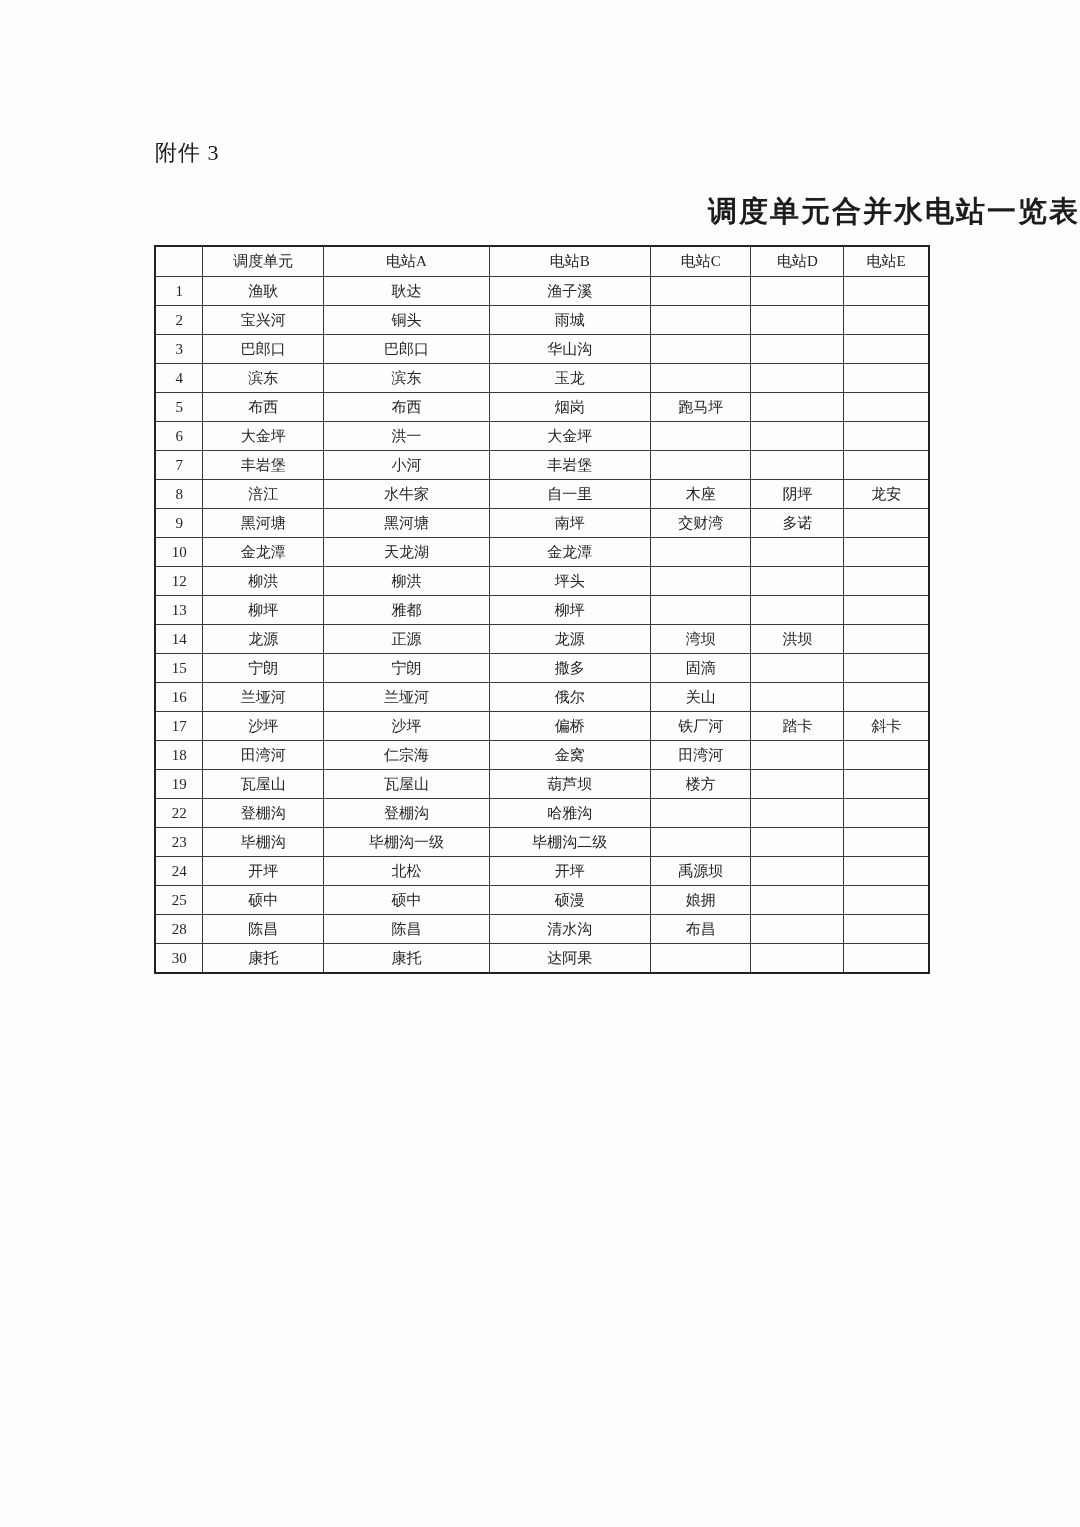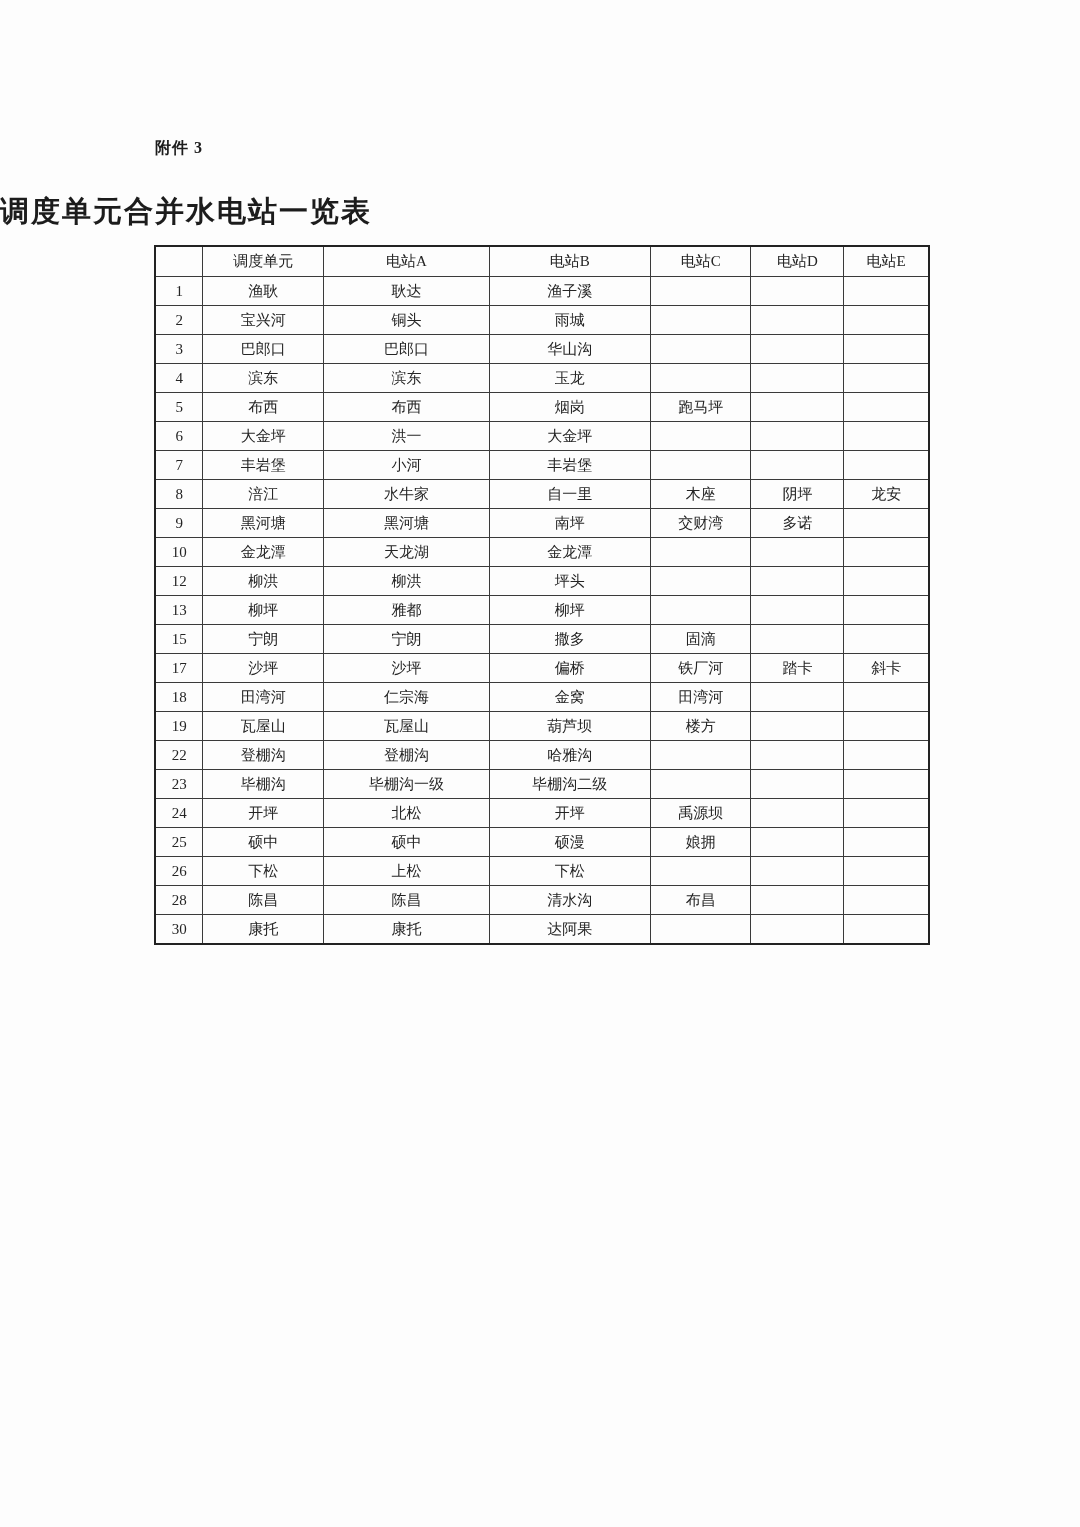--- a/index.html
+++ b/index.html
@@ -13,31 +13,31 @@
     width: 1080px;
     height: 1527px;
     background: #fdfdfd;
     color: #1c1c1c;
     overflow: hidden;
   }
   .attachment {
     position: absolute;
     left: 155px;
     top: 138px;
-    font-size: 16px;
-    font-weight: bold;
+    font-size: 22px;
+    font-weight: normal;
     letter-spacing: 1px;
   }
   .title {
     position: absolute;
     left: 0;
     top: 192px;
     width: 1080px;
     margin: 0;
-    text-align: left;
+    text-align: right;
     font-size: 29px;
     font-weight: bold;
     letter-spacing: 2px;
   }
   table.station-table {
     position: absolute;
     left: 154px;
     top: 245px;
     width: 776px;
     border-collapse: collapse;
@@ -196,25 +196,43 @@
         <tr>
           <td>13</td>
           <td>柳坪</td>
           <td>雅都</td>
           <td>柳坪</td>
           <td></td>
           <td></td>
           <td></td>
         </tr>
         <tr>
+          <td>14</td>
+          <td>龙源</td>
+          <td>正源</td>
+          <td>龙源</td>
+          <td>湾坝</td>
+          <td>洪坝</td>
+          <td></td>
+        </tr>
+        <tr>
           <td>15</td>
           <td>宁朗</td>
           <td>宁朗</td>
           <td>撒多</td>
           <td>固滴</td>
+          <td></td>
+          <td></td>
+        </tr>
+        <tr>
+          <td>16</td>
+          <td>兰垭河</td>
+          <td>兰垭河</td>
+          <td>俄尔</td>
+          <td>关山</td>
           <td></td>
           <td></td>
         </tr>
         <tr>
           <td>17</td>
           <td>沙坪</td>
           <td>沙坪</td>
           <td>偏桥</td>
           <td>铁厂河</td>
           <td>踏卡</td>
@@ -268,29 +286,20 @@
         <tr>
           <td>25</td>
           <td>硕中</td>
           <td>硕中</td>
           <td>硕漫</td>
           <td>娘拥</td>
           <td></td>
           <td></td>
         </tr>
         <tr>
-          <td>26</td>
-          <td>下松</td>
-          <td>上松</td>
-          <td>下松</td>
-          <td></td>
-          <td></td>
-          <td></td>
-        </tr>
-        <tr>
           <td>28</td>
           <td>陈昌</td>
           <td>陈昌</td>
           <td>清水沟</td>
           <td>布昌</td>
           <td></td>
           <td></td>
         </tr>
         <tr>
           <td>30</td>

